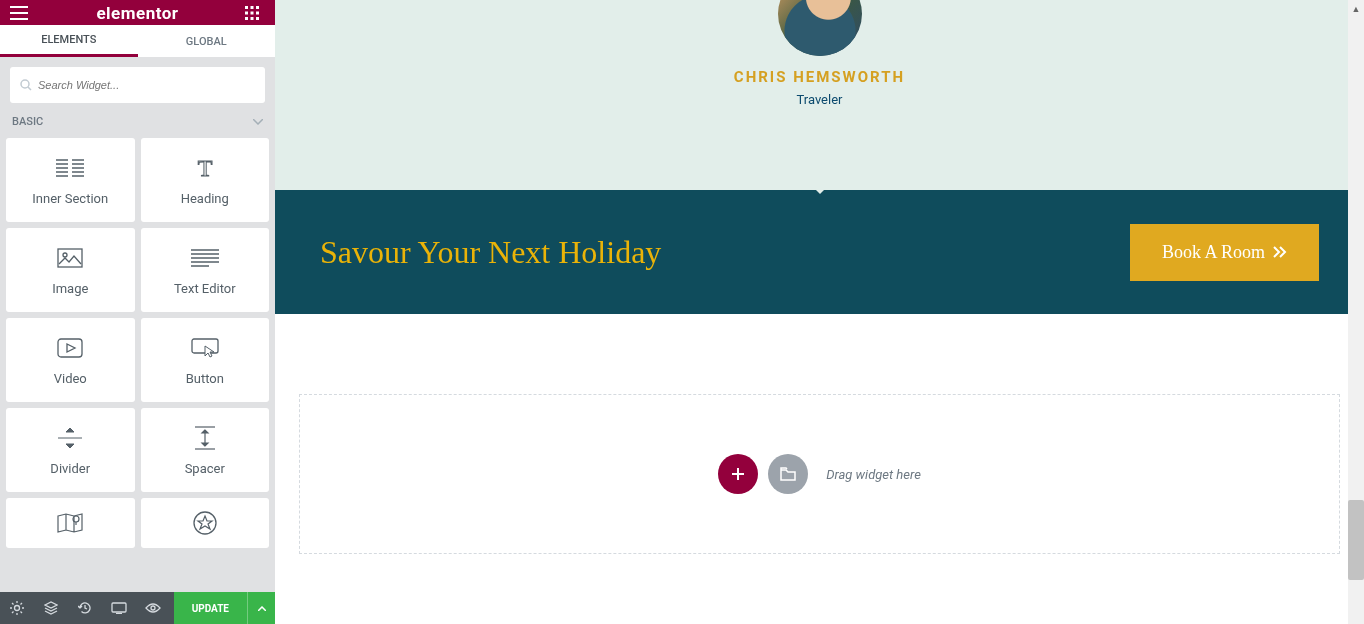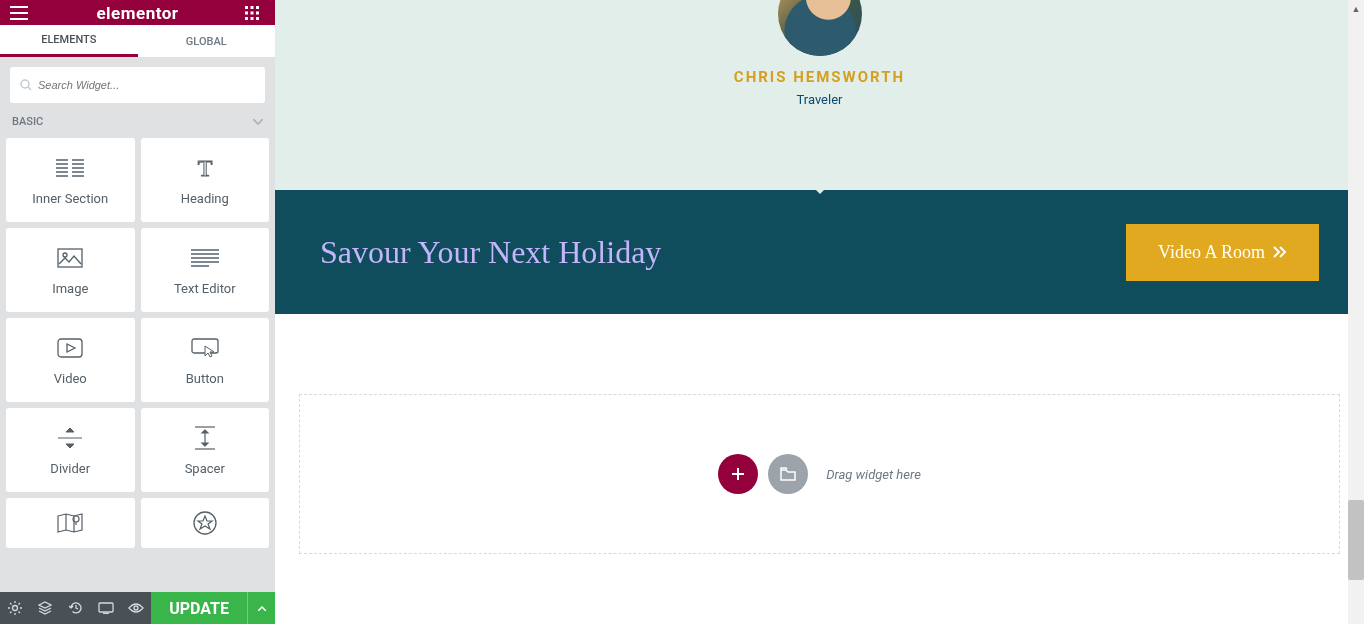--- a/index.html
+++ b/index.html
@@ -26,36 +26,36 @@
 .widgets { flex: 1; overflow: hidden; padding: 0 6px; }
 .widget-grid { display: grid; grid-template-columns: 1fr 1fr; gap: 6px; }
 .widget { background: #fff; height: 84px; border-radius: 3px; display: flex; flex-direction: column; align-items: center; justify-content: center; gap: 10px; cursor: grab; }
 .widget .w-icon { height: 26px; display: flex; align-items: center; justify-content: center; color: #556068; }
 .widget .w-label { font-size: 13px; color: #556068; }
 .widget.cut { height: 50px; }
 
 .footer { height: 32px; background: #495157; display: flex; align-items: center; color: #d5dadf; }
 .footer .fbtn { width: 34px; height: 32px; display: flex; align-items: center; justify-content: center; cursor: pointer; font-size: 14px; }
 .update { margin-left: auto; display: flex; }
-.update-main { background: #39b54a; color: #fff; font-weight: 700; font-size: 16px; height: 32px; padding: 0 18px; display: flex; align-items: center; text-transform: uppercase; cursor: pointer; }
+.update-main { background: #39b54a; color: #fff; font-weight: 700; font-size: 10px; height: 32px; padding: 0 18px; display: flex; align-items: center; text-transform: uppercase; cursor: pointer; }
 .update-drop { background: #39b54a; border-left: 1px solid rgba(255,255,255,.3); width: 28px; display: flex; align-items: center; justify-content: center; color: #fff; cursor: pointer; }
 
 
 .collapse-notch { position: absolute; left: 275px; top: 300px; width: 15px; height: 30px; background: #fff; border: 1px solid #ddd; border-left: none; display: flex; align-items: center; justify-content: center; color: #9ca3ab; cursor: pointer; border-radius: 0 3px 3px 0; font-size: 10px; }
 
 
 .canvas { flex: 1; position: relative; overflow: hidden; background: #fff; }
 .testimonial-area { background: #e2eeea; height: 190px; text-align: center; position: relative; padding-top: 0; }
 .avatar { width: 84px; height: 84px; border-radius: 50%; background: linear-gradient(135deg, #d9a066 0%, #3d5a3d 50%, #2d4a6b 100%); margin: 0 auto -28px auto; position: relative; top: -28px; overflow: hidden; }
 .avatar::after{ content:''; position:absolute; inset:0; background: radial-gradient(circle at 60% 30%, #e8c098 0 22px, transparent 23px), radial-gradient(circle at 50% 70%, #2e5a6e 0 35px, transparent 36px); }
 .t-name { color: #d5a021; font-weight: 700; font-size: 15px; letter-spacing: 2px; text-transform: uppercase; margin-top: 12px; }
 .t-role { color: #0c4a6e; font-size: 13px; margin-top: 6px; }
 .cta-section { background: #0f4c5c; height: 124px; display: flex; align-items: center; justify-content: space-between; padding: 0 45px; position: relative; }
 .cta-section::before { content:''; position:absolute; top:-14px; left:50%; transform:translateX(-50%); border-left:18px solid transparent; border-right:18px solid transparent; border-top:18px solid #e2eeea; }
-.cta-heading { color: #c4b5fd; font-size: 32px; font-weight: 400; font-family: Georgia, serif; }
+.cta-heading { color: #eab308; font-size: 32px; font-weight: 400; font-family: Georgia, serif; }
 .cta-button { background: #e0a920; color: #fff; font-family: Georgia, serif; font-size: 18px; padding: 18px 32px; cursor: pointer; display: inline-flex; align-items: center; gap: 8px; }
 .drop-section { margin: 80px 24px 0 24px; border: 1px dashed #d5dadf; background: #fff; height: 160px; display: flex; flex-direction: row; align-items: center; justify-content: center; gap: 18px; }
 .drop-btns { display: flex; gap: 10px; }
 .circle-btn { width: 40px; height: 40px; border-radius: 50%; display: flex; align-items: center; justify-content: center; color: #fff; font-size: 20px; cursor: pointer; }
 .circle-btn.add { background: #93003c; }
 .circle-btn.folder { background: #9ca3ab; }
 .drop-text { color: #6d7882; font-style: italic; font-size: 13px; }
 
 
 .scrollbar-track { position: absolute; right: 0; top: 0; width: 16px; height: 624px; background: #f1f1f1; }
@@ -287,21 +287,21 @@
 
   <div class="canvas">
     <div class="testimonial-area">
       <div class="avatar"></div>
       <div class="t-name">CHRIS HEMSWORTH</div>
       <div class="t-role">Traveler</div>
     </div>
     <div class="cta-section">
       <div class="cta-heading">Savour Your Next Holiday</div>
       <div class="cta-button">
-        <span>Video A Room</span>
+        <span>Book A Room</span>
         <span>
           <svg width="14" height="12" viewBox="0 0 14 12">
               <path d="M1 1 l5 5 -5 5 M7 1 l5 5 -5 5" fill="none" stroke="#fff" stroke-width="2"></path>
             </svg>
         </span>
       </div>
     </div>
     <div class="drop-section">
       <div class="drop-btns">
         <div class="circle-btn add">

